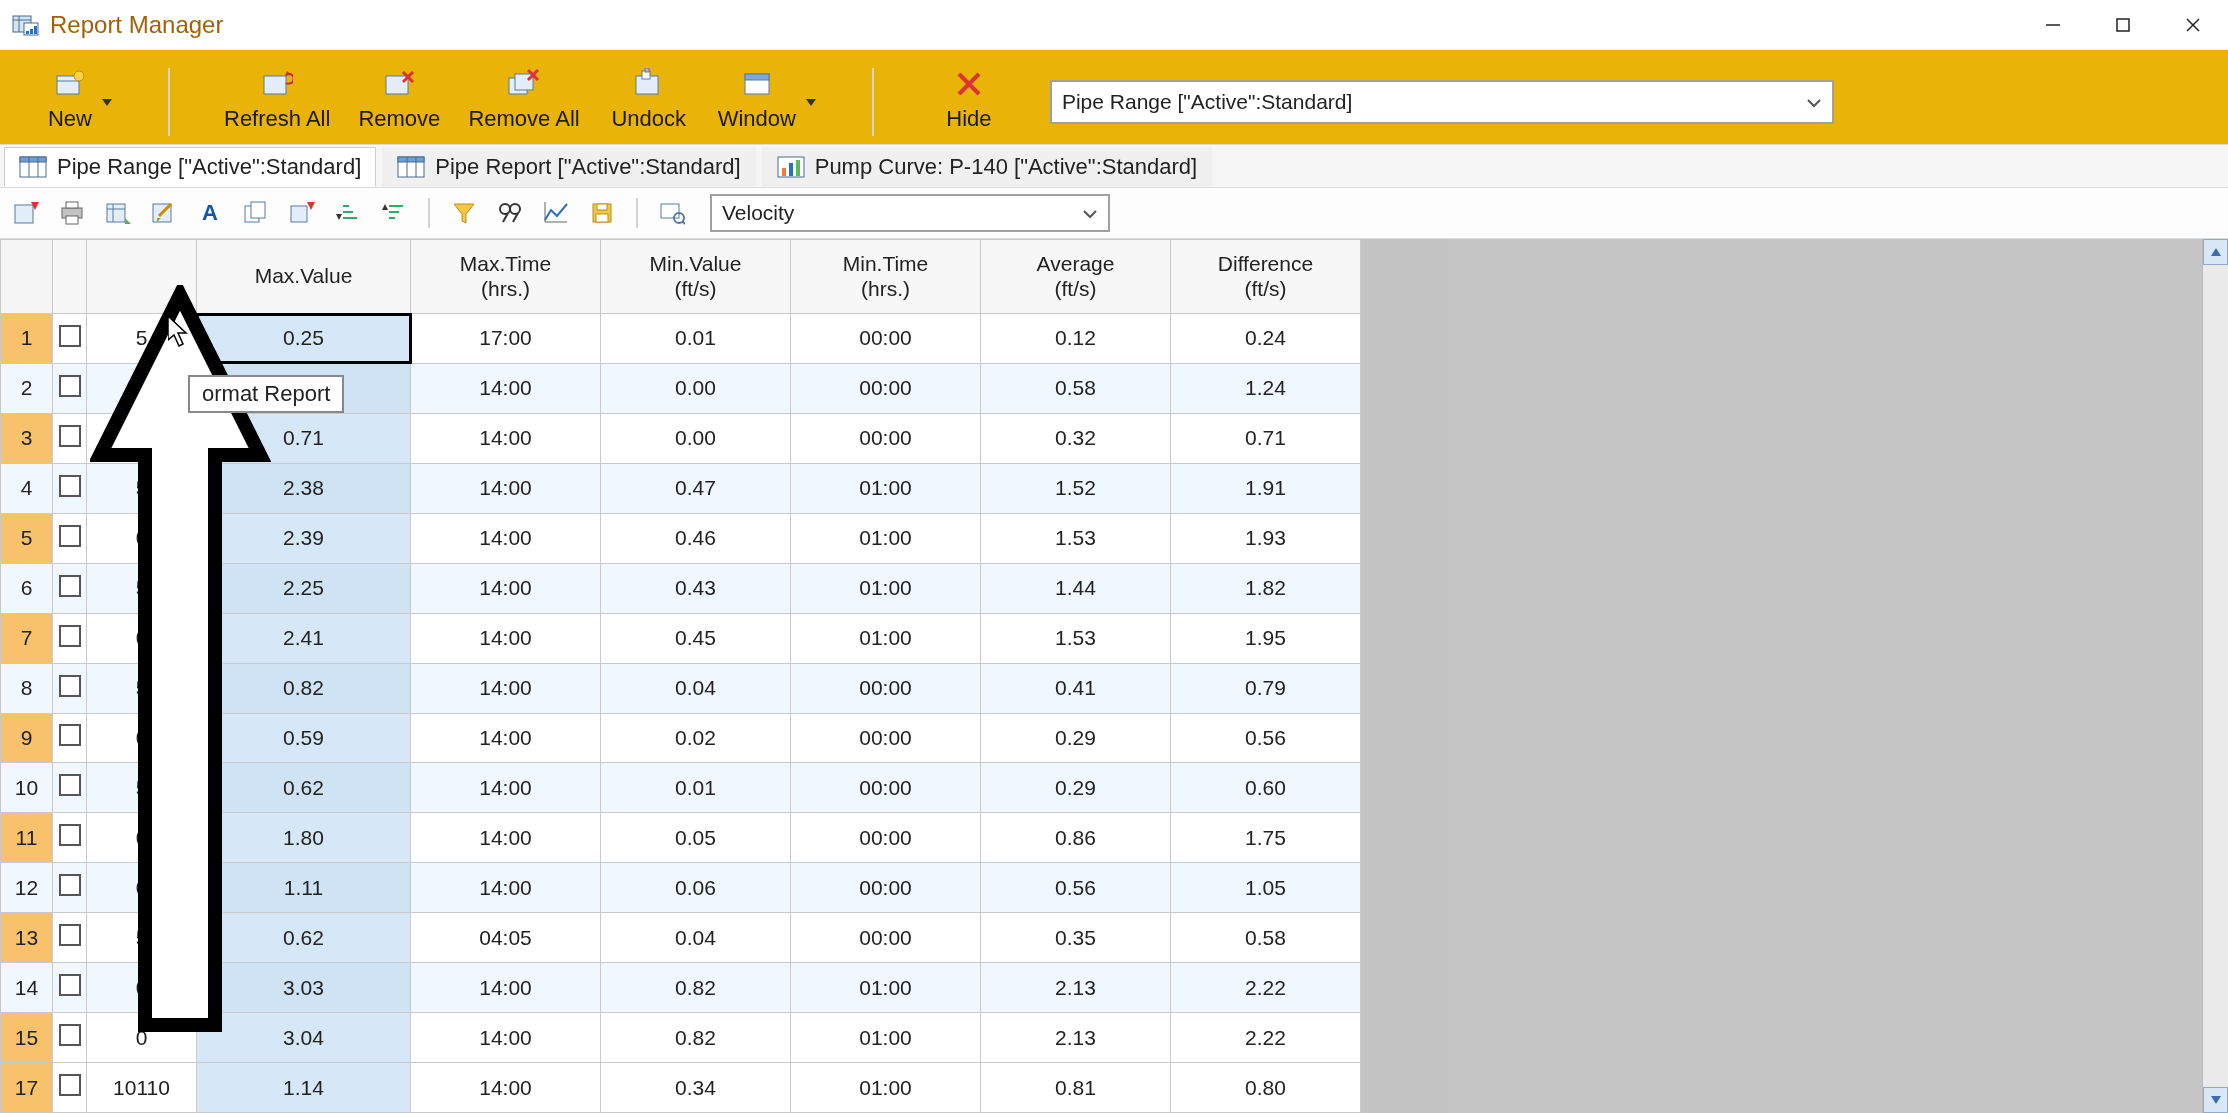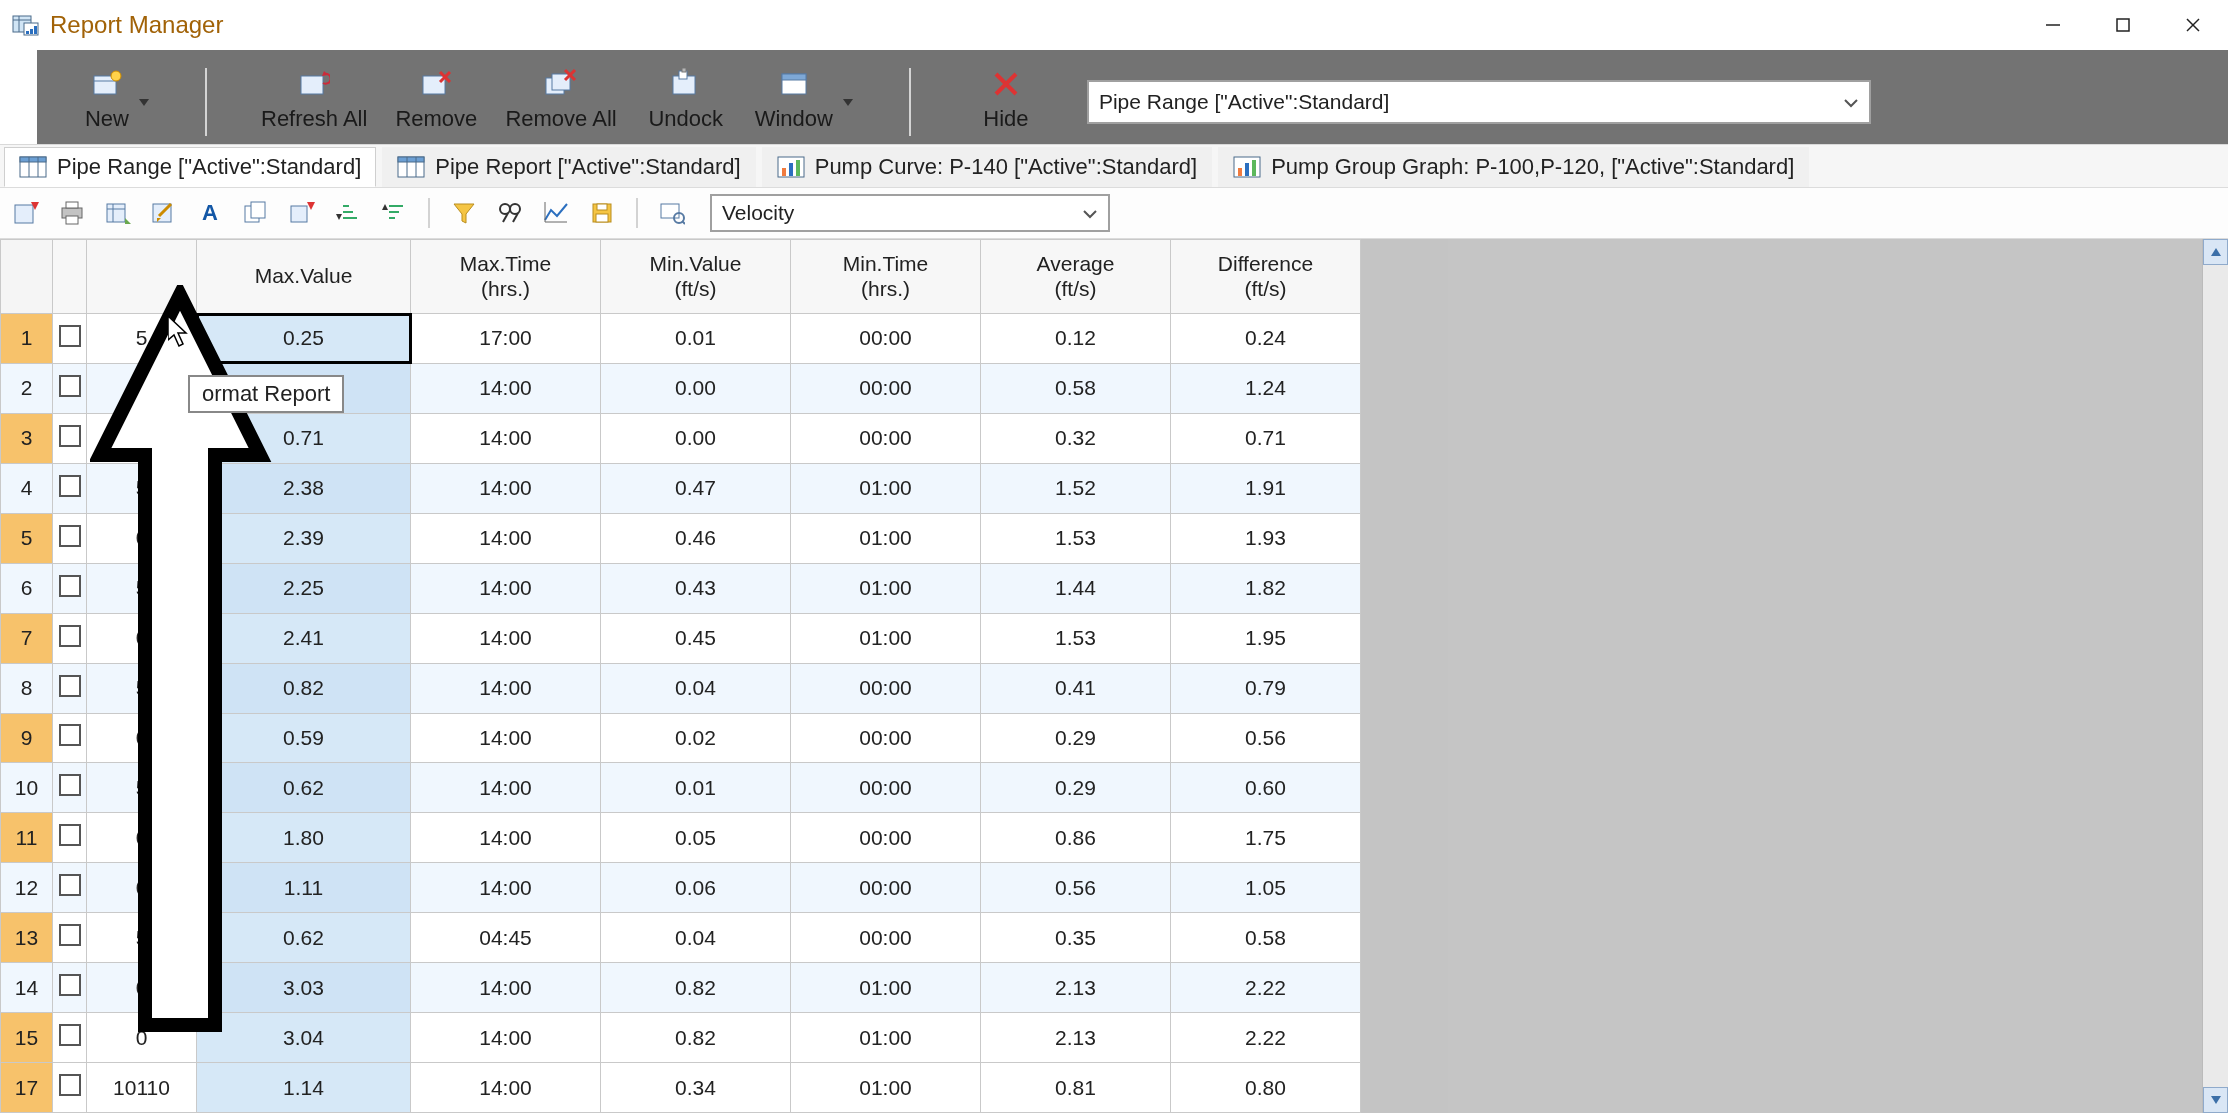--- a/index.html
+++ b/index.html
@@ -41,22 +41,21 @@
   font-size: 22px;
   color: #222;
 }
 
 
 .toolbar {
   display: flex;
   align-items: stretch;
   padding: 14px 18px 4px 18px;
   gap: 16px;
-  background: #737373;
-  margin-left: 37px;
+  background: #eab308;
 }
 .toolgroup {
   display: flex;
   align-items: stretch;
 }
 .tool-sep {
   width: 0;
   border-left: 2px solid #d4d4d4;
   margin: 4px 24px;
 }
@@ -410,31 +409,20 @@
     <div class="tab">
       <span class="tab-icon">
         <svg viewBox="0 0 28 24">
             <rect x="1" y="2" width="26" height="20" fill="#fff" stroke="#4a6b8a"></rect>
             <rect x="5" y="13" width="4" height="8" fill="#f07b3f"></rect>
             <rect x="12" y="8" width="4" height="13" fill="#2b6fbf"></rect>
             <rect x="19" y="5" width="4" height="16" fill="#5cb85c"></rect>
           </svg>
       </span>
       <span>Pump Curve: P-140 ["Active":Standard]</span>
-    </div>
-    <div class="tab">
-      <span class="tab-icon">
-        <svg viewBox="0 0 28 24">
-            <rect x="1" y="2" width="26" height="20" fill="#fff" stroke="#4a6b8a"></rect>
-            <rect x="5" y="13" width="4" height="8" fill="#f07b3f"></rect>
-            <rect x="12" y="8" width="4" height="13" fill="#2b6fbf"></rect>
-            <rect x="19" y="5" width="4" height="16" fill="#5cb85c"></rect>
-          </svg>
-      </span>
-      <span>Pump Group Graph: P-100,P-120, ["Active":Standard]</span>
     </div>
   </div>
 
   <div class="subtoolbar">
     <div class="ibtn">
       <svg width="26" height="26" viewBox="0 0 26 26">
           <rect x="2" y="5" width="18" height="18" fill="#e4eefb" stroke="#577aa3"></rect>
           <polygon points="18,2 26,2 22,10" fill="#d33"></polygon>
         </svg>
     </div>
@@ -696,21 +684,21 @@
               <td class="w-col">0.06</td>
               <td class="w-col">00:00</td>
               <td class="w-col">0.56</td>
               <td class="w-col">1.05</td>
             </tr>
             <tr>
               <td class="rowhdr">13</td>
               <td class="chkcell"><span class="cb"></span></td>
               <td class="idcell w-id">5</td>
               <td class="col-lightblue w-max">0.62</td>
-              <td class="w-col">04:45</td>
+              <td class="w-col">04:05</td>
               <td class="w-col">0.04</td>
               <td class="w-col">00:00</td>
               <td class="w-col">0.35</td>
               <td class="w-col">0.58</td>
             </tr>
             <tr class="altrow">
               <td class="rowhdr">14</td>
               <td class="chkcell"><span class="cb"></span></td>
               <td class="idcell w-id">0</td>
               <td class="col-lightblue w-max">3.03</td>

